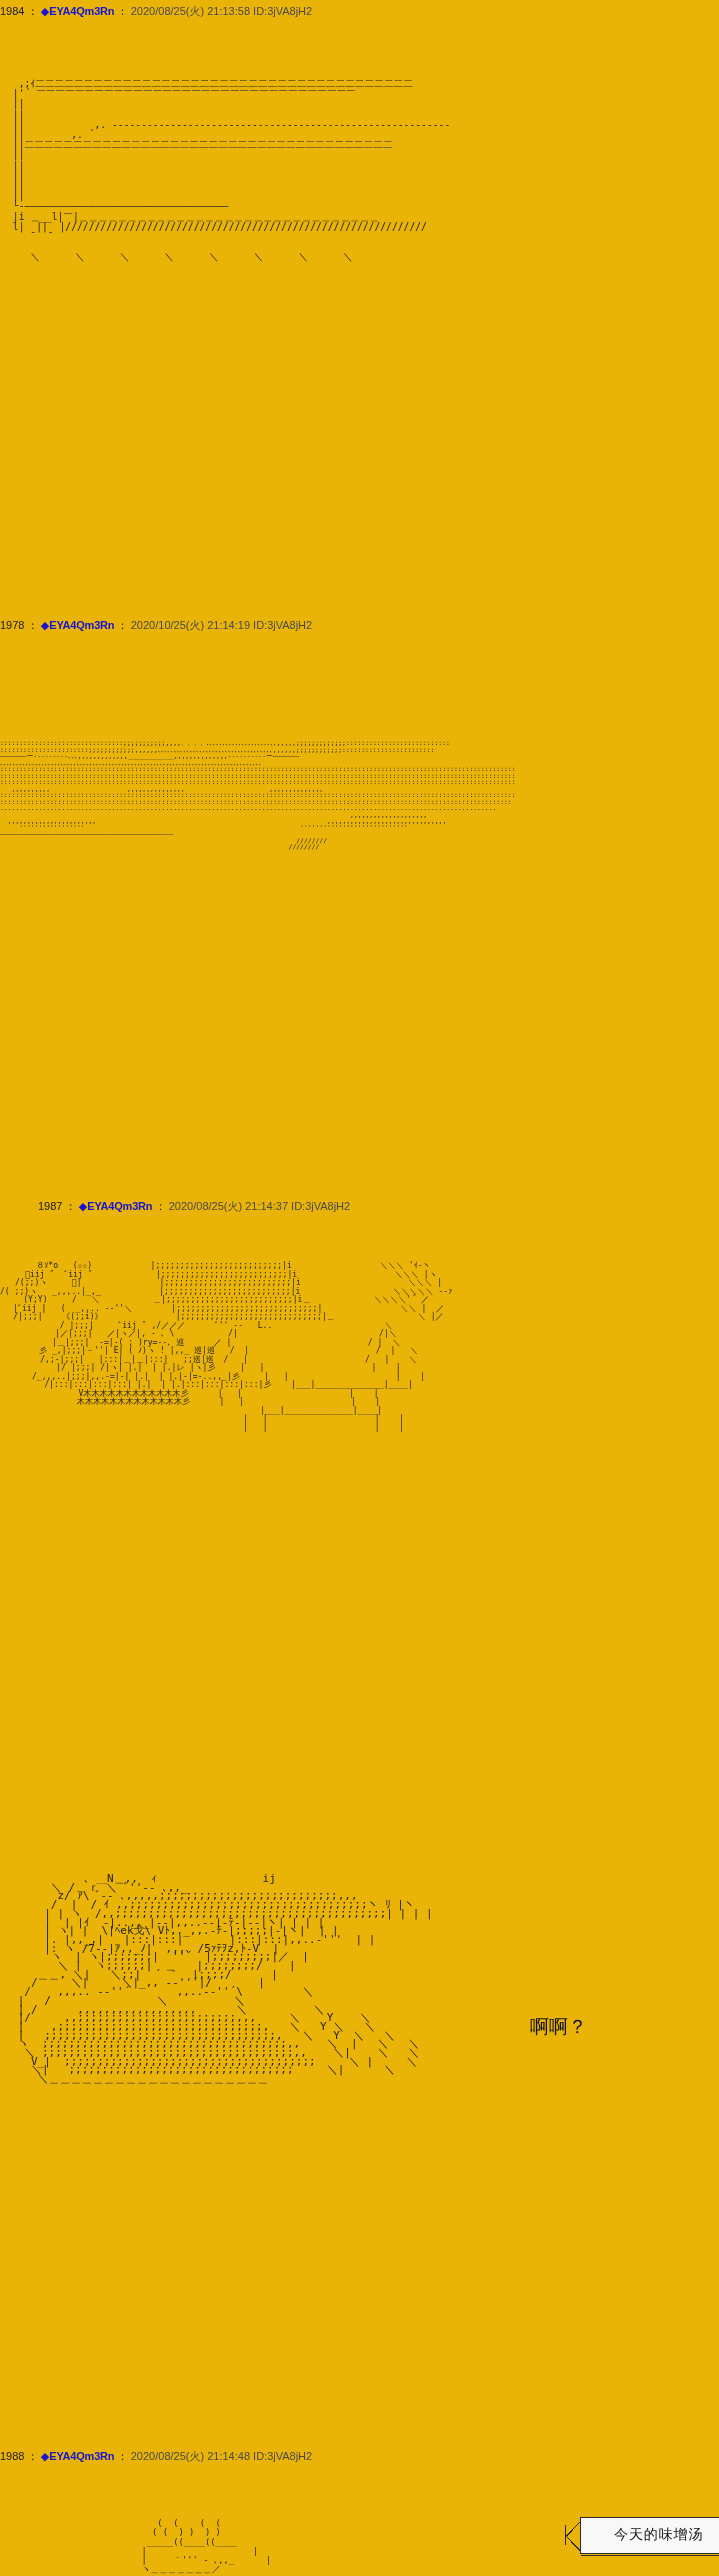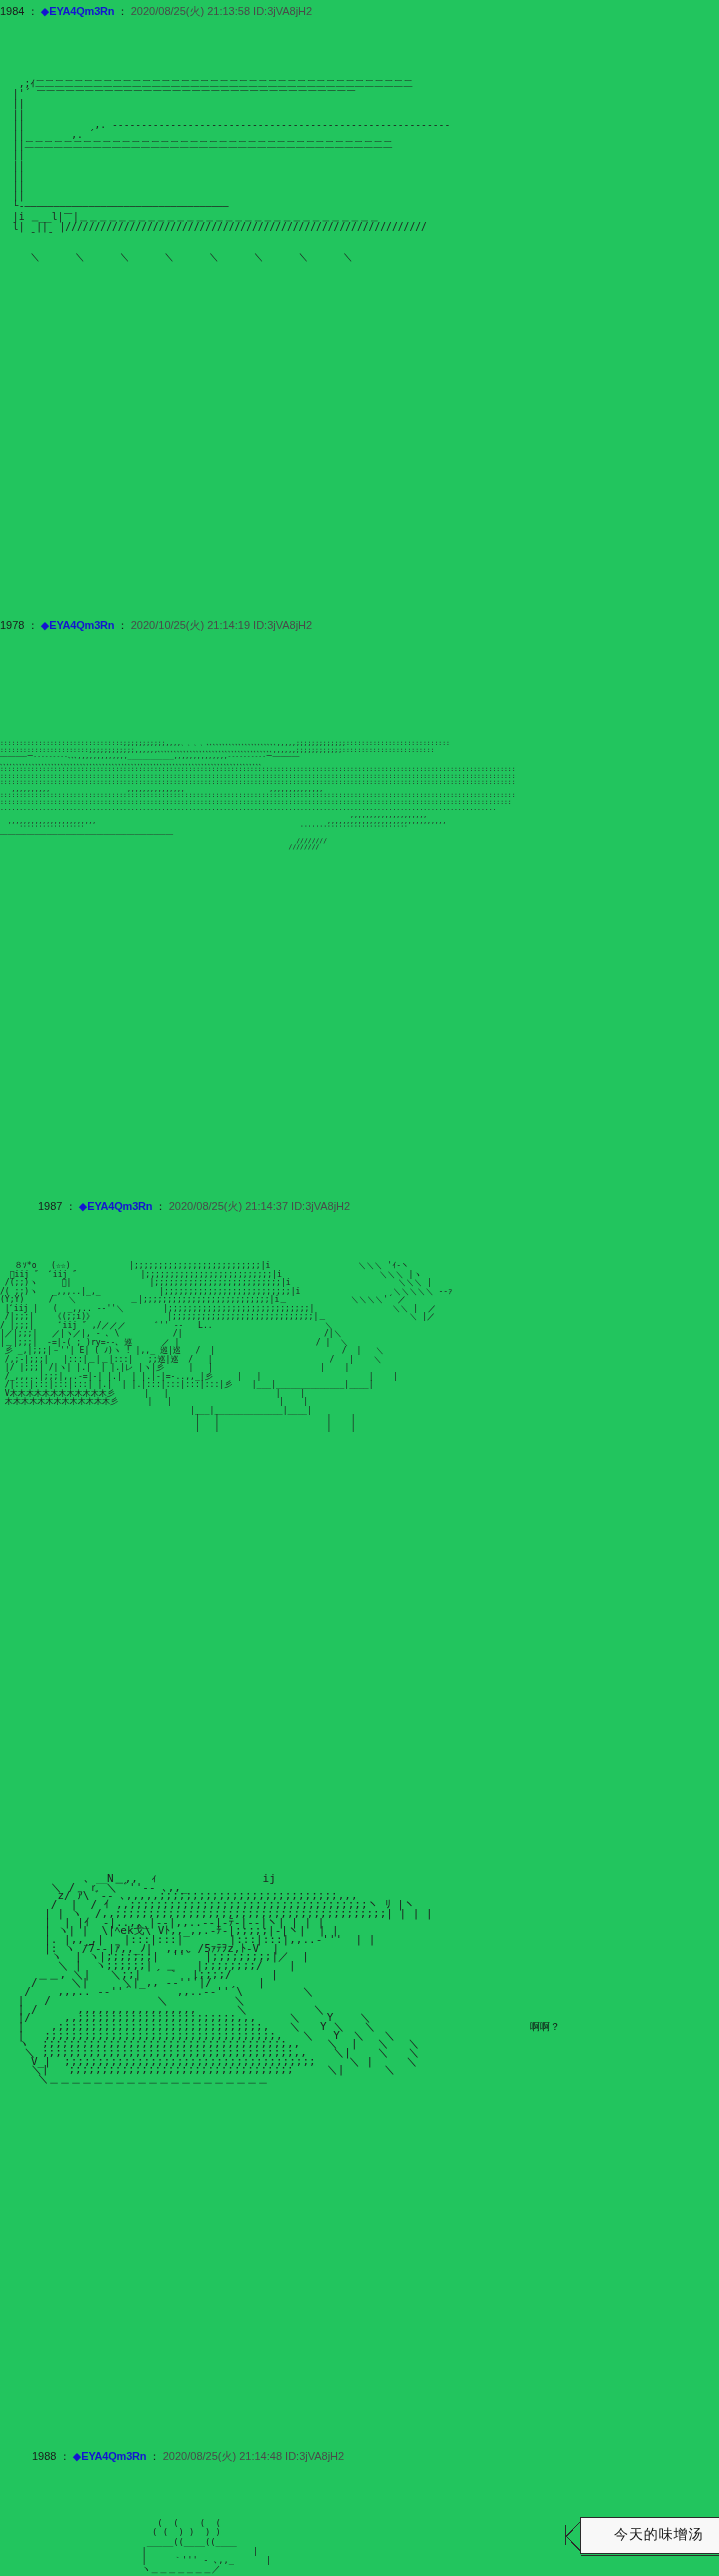--- a/index.html
+++ b/index.html
@@ -13,21 +13,21 @@
     position: relative;
     font-family: "Liberation Sans", sans-serif;
     color: #111111;
     overflow: hidden;
   }
 
   .page {
     position: relative;
     width: 720px;
     height: 2576px;
-    background: #22c55e;
+    background: #eab308;
   }
 
   
   .post-header {
     position: absolute;
     left: 0;
     white-space: nowrap;
     font-size: 11px;
     line-height: 14px;
     color: #1a1a1a;
@@ -69,35 +69,36 @@
     line-height: 10.2px;
   }
   .aa-2 {
     font-size: 6.4px;
     line-height: 6.5px;
     color: #2a2a2a;
   }
   .aa-3 {
     font-size: 8.1px;
     line-height: 8.5px;
+    text-align: center;
   }
   .aa-4 {
     font-size: 11px;
     line-height: 8.7px;
   }
   .aa-5 {
     font-size: 8.8px;
     line-height: 9.3px;
   }
 
   
   .cn-line {
     position: absolute;
     font-family: "DejaVu Sans", sans-serif;
-    font-size: 10px;
+    font-size: 19px;
     line-height: 17.7px;
     color: #111;
     white-space: nowrap;
   }
 
   
   .banner {
     position: absolute;
     left: 564px;
     top: 2514px;
@@ -260,21 +261,21 @@
 |    ,;;;;;;;;;;;;;;;;;;;;;;;;;;;;;;;,   ＼   Y ＼   ＼
 |   ;;;;;;;;;;;;;;;;;;;;;;;;;;;;;;;;;;;,   ＼   Y  ＼   ＼
 ヽ  ;;;;;;;;;;;;;;;;;;;;;;;;;;;;;;;;;;;;;,,    ＼  |   ＼   ＼
  ＼ ;;;;;;;;;;;;;;;;;;;;;;;;;;;;;;;;;;;;;;,,    ＼|    ＼   ＼
   V_|  ;;;;;;;;;;;;;;;;;;;;;;;;;;;;;;;;;;;;;;     ＼ |     ＼
   ＼|   ;;;;;;;;;;;;;;;;;;;;;;;;;;;;;;;;;;     ＼|      ＼
    ＼＿＿＿＿＿＿＿＿＿＿＿＿＿＿＿＿＿＿＿＿</pre>
 
   <div class="cn-line" style="left:530px; top:2018px;">啊啊？</div>
 
-  <div class="post-header" style="top:2449px;padding-left:32px;">
+  <div class="post-header" style="top:2449px;">
     <span>1988</span><span class="sep">：</span><span class="diamond">◆</span><span class="handle">EYA4Qm3Rn</span><span class="sep">：</span><span class="date">2020/08/25(火) 21:14:48</span> <span class="uid">ID:3jVA8jH2</span>
   </div>
 
   <pre class="aa aa-5" style="top:2495px; left:62px;">                  (  (    (  (
                  ( (  ) )  ) )
                 _____((____((____
                |                    |
                |     ｀''' ‐ ､,,_      |
                ヽ＿＿＿＿＿＿＿／</pre>
 

